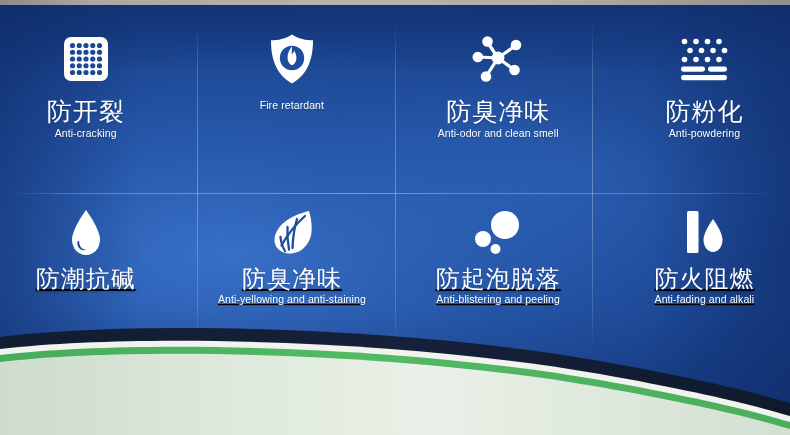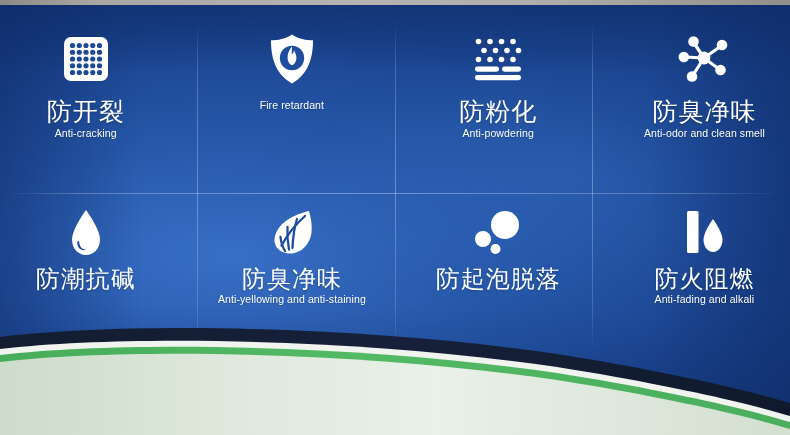--- a/index.html
+++ b/index.html
@@ -67,21 +67,21 @@
     display:grid;
     grid-template-columns:repeat(4,1fr);
     grid-template-rows:1fr 1fr;
     gap:35px;
   }
   .cell {
     display:flex; flex-direction:column;
     align-items:center; justify-content:flex-start;
     padding-top:14px;
   }
-  .cell.row2 { padding-top:6px; }
+  .cell.row2 { padding-top:6px;text-decoration:underline; }
 
   .icon-wrap {
     height:78px;
     display:flex; align-items:center; justify-content:center;
   }
   .cell.row2 .icon-wrap { height:66px; }
 
   .title-cn {
     color:#ffffff;
     font-size:25px;
@@ -168,20 +168,44 @@
           <circle cx="24" cy="25" r="12.2" fill="#1e4d9e"></circle>
           <path d="M24 13.5 C24 13.5 19.6 18.4 19.6 24.4 C19.6 29.2 22.4 32 24 32 C25.6 32 28.4 29.2 28.4 24.4
                    C28.4 21.4 26.9 19.2 26 17.6 C25.5 19.9 24.6 21.2 23.7 21.2 C23.7 18.8 24 16.2 24 13.5 Z" fill="#ffffff"></path>
         </svg>
       </div>
       <div class="title-en">Fire retardant</div>
     </div>
 
     <div class="cell">
       <div class="icon-wrap">
+        <svg width="56" height="52" viewBox="0 0 56 52" aria-hidden="true">
+          <g stroke="#ffffff" stroke-width="3.2" stroke-linecap="round">
+            <line x1="28" y1="25" x2="18" y2="10"></line>
+            <line x1="28" y1="25" x2="45" y2="13"></line>
+            <line x1="28" y1="25" x2="9" y2="24"></line>
+            <line x1="28" y1="25" x2="43" y2="36"></line>
+            <line x1="28" y1="25" x2="17" y2="42"></line>
+          </g>
+          <g fill="#ffffff">
+            <circle cx="28" cy="25" r="6.4"></circle>
+            <circle cx="17.5" cy="8.5" r="5.3"></circle>
+            <circle cx="46" cy="12" r="5.3"></circle>
+            <circle cx="7.8" cy="24" r="5.3"></circle>
+            <circle cx="44.5" cy="37" r="5.3"></circle>
+            <circle cx="16" cy="43.5" r="5.3"></circle>
+          </g>
+        </svg>
+      </div>
+      <div class="title-cn">防臭净味</div>
+      <div class="title-en">Anti-odor and clean smell</div>
+    </div>
+
+    <div class="cell">
+      <div class="icon-wrap">
         <svg width="54" height="48" viewBox="0 0 54 48" aria-hidden="true">
           <g fill="#ffffff">
             <circle cx="7.5" cy="6.5" r="2.8"></circle>
               <circle cx="19" cy="6.5" r="2.8"></circle>
             <circle cx="30.5" cy="6.5" r="2.8"></circle>
               <circle cx="42" cy="6.5" r="2.8"></circle>
             <circle cx="13" cy="15.5" r="2.8"></circle>
               <circle cx="24.5" cy="15.5" r="2.8"></circle>
             <circle cx="36" cy="15.5" r="2.8"></circle>
               <circle cx="47.5" cy="15.5" r="2.8"></circle>
@@ -192,44 +216,20 @@
             <rect x="4" y="31.5" width="24" height="5.2" rx="2.4"></rect>
             <rect x="31" y="31.5" width="19" height="5.2" rx="2.4"></rect>
             <rect x="4" y="40" width="46" height="5.2" rx="2.4"></rect>
           </g>
         </svg>
       </div>
       <div class="title-cn">防粉化</div>
       <div class="title-en">Anti-powdering</div>
     </div>
 
-    <div class="cell">
-      <div class="icon-wrap">
-        <svg width="56" height="52" viewBox="0 0 56 52" aria-hidden="true">
-          <g stroke="#ffffff" stroke-width="3.2" stroke-linecap="round">
-            <line x1="28" y1="25" x2="18" y2="10"></line>
-            <line x1="28" y1="25" x2="45" y2="13"></line>
-            <line x1="28" y1="25" x2="9" y2="24"></line>
-            <line x1="28" y1="25" x2="43" y2="36"></line>
-            <line x1="28" y1="25" x2="17" y2="42"></line>
-          </g>
-          <g fill="#ffffff">
-            <circle cx="28" cy="25" r="6.4"></circle>
-            <circle cx="17.5" cy="8.5" r="5.3"></circle>
-            <circle cx="46" cy="12" r="5.3"></circle>
-            <circle cx="7.8" cy="24" r="5.3"></circle>
-            <circle cx="44.5" cy="37" r="5.3"></circle>
-            <circle cx="16" cy="43.5" r="5.3"></circle>
-          </g>
-        </svg>
-      </div>
-      <div class="title-cn">防臭净味</div>
-      <div class="title-en">Anti-odor and clean smell</div>
-    </div>
-
     <div class="cell row2">
       <div class="icon-wrap">
         <svg width="36" height="50" viewBox="0 0 36 50" aria-hidden="true">
           <path d="M18 2 C18 2 4 21 4 31.5 C4 40.6 10.3 47 18 47 C25.7 47 32 40.6 32 31.5 C32 21 18 2 18 2 Z" fill="#ffffff"></path>
           <path d="M11.2 33.5 C11.2 38.4 14.1 41.6 18.3 41.8 C14.0 43.2 9.6 40.4 9.3 35.4 C9.2 34.4 9.4 33.6 9.8 32.8 Z" fill="#1e4d9e"></path>
         </svg>
       </div>
       <div class="title-cn">防潮抗碱</div>
     </div>
 
@@ -254,20 +254,21 @@
       <div class="icon-wrap">
         <svg width="56" height="50" viewBox="0 0 56 50" aria-hidden="true">
           <g fill="#ffffff">
             <circle cx="35" cy="17" r="14"></circle>
             <circle cx="13" cy="31" r="8"></circle>
             <circle cx="25.5" cy="41" r="5"></circle>
           </g>
         </svg>
       </div>
       <div class="title-cn">防起泡脱落</div>
+      <div class="title-en">Anti-blistering and peeling</div>
     </div>
 
     <div class="cell row2">
       <div class="icon-wrap">
         <svg width="48" height="50" viewBox="0 0 48 50" aria-hidden="true">
           <rect x="7" y="3" width="11.5" height="42" rx="1.5" fill="#ffffff"></rect>
           <path d="M33 11 C33 11 23.5 24 23.5 31.8 C23.5 38.8 27.8 44 33 44 C38.2 44 42.5 38.8 42.5 31.8
                    C42.5 24 33 11 33 11 Z" fill="#ffffff"></path>
         </svg>
       </div>

